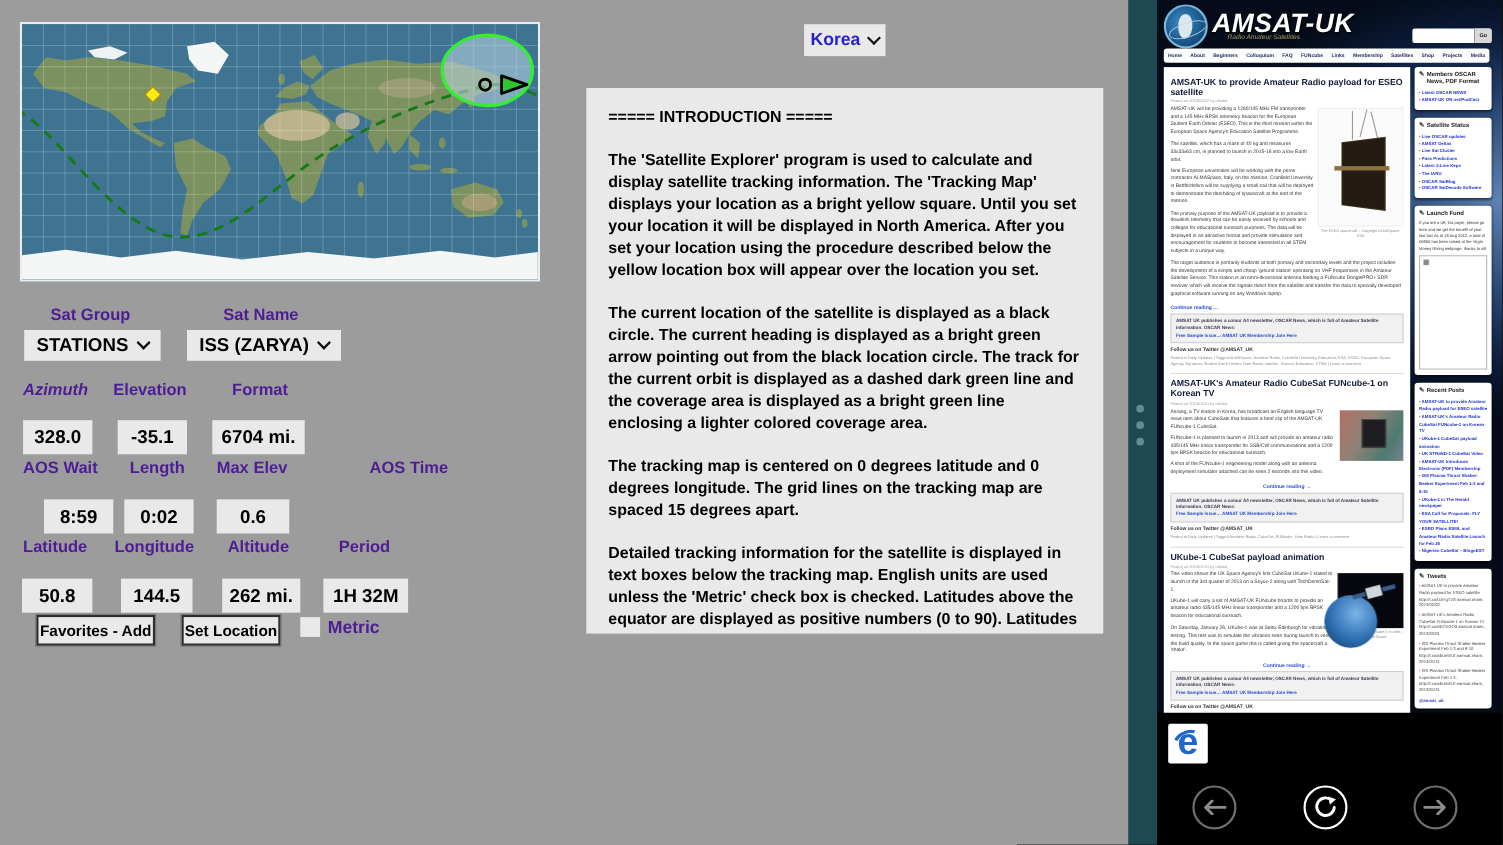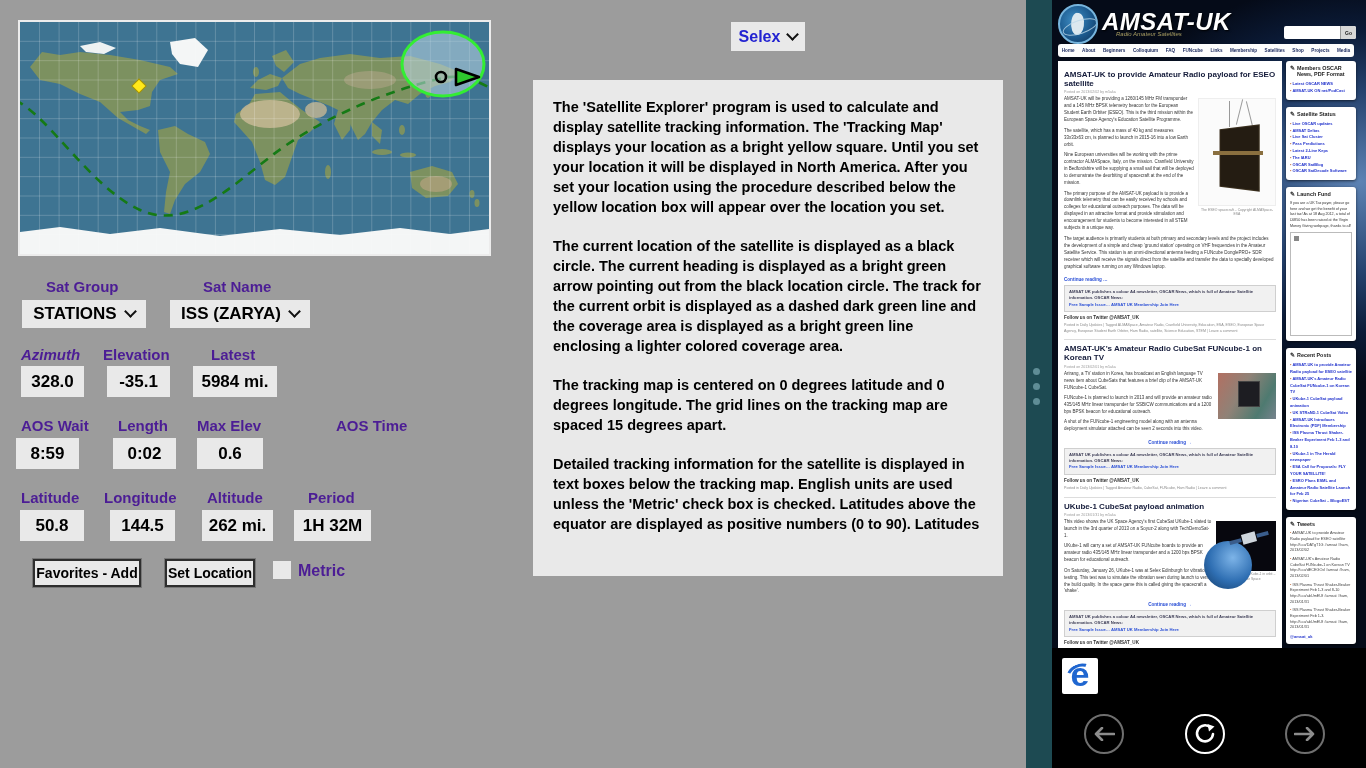--- a/index.html
+++ b/index.html
@@ -8,21 +8,21 @@
 
   
   .app { position:absolute; left:0; top:0; width:1026px; height:768px; background:#9c9c9c; }
 
   .map { position:absolute; left:18px; top:20px; width:473px; height:236px;
          border:2px solid #ececec; background:#3e7492; }
   .map svg { display:block; width:469px; height:232px; }
 
   .lbl { position:absolute; color:#4c1d95; font-weight:bold; font-size:15px; white-space:nowrap; }
   .field { position:absolute; background:#e9e9e9; color:#000; font-weight:bold; font-size:17px;
-           display:flex; align-items:center; justify-content:center; white-space:nowrap; }
+           display:flex; align-items:center; justify-content:center; white-space:nowrap;margin-top:16px; }
   .dd { position:absolute; background:#e9e9e9; color:#000; font-weight:bold; font-size:17px;
         display:flex; align-items:center; justify-content:center; gap:9px; cursor:pointer; }
   .chev { width:9px; height:9px; border-right:2.5px solid #111; border-bottom:2.5px solid #111;
           transform:rotate(45deg); margin-top:-5px; }
   .btn { position:absolute; background:#e9e9e9; border:2px solid #2e2e2e; color:#000;
          font-weight:bold; font-size:14px; display:flex; align-items:center; justify-content:center;
          cursor:pointer; box-shadow:0 0 0 1px #777; }
   .checkbox { position:absolute; left:273px; top:561px; width:18px; height:18px; background:#e9e9e9; cursor:pointer; }
 
   .help { position:absolute; left:731px; top:22px; width:74px; height:29px; background:#e9e9e9;
@@ -219,25 +219,25 @@
   <div class="lbl" style="left:203px; top:278px;">Sat Name</div>
   <div class="dd" style="left:170px; top:300px; width:140px; height:28px;">
     <span>ISS (ZARYA)</span>
       <i class="chev"></i>
   </div>
 
   <div class="lbl" style="left:21px; top:346px;font-style:italic;">Azimuth</div>
   <div class="field" style="left:21px; top:366px; width:63px; height:31px;">328.0</div>
   <div class="lbl" style="left:103px; top:346px;">Elevation</div>
   <div class="field" style="left:107px; top:366px; width:63px; height:31px;">-35.1</div>
-  <div class="lbl" style="left:211px; top:346px;">Latest</div>
-  <div class="field" style="left:193px; top:366px; width:84px; height:31px;">5984 mi.</div>
+  <div class="lbl" style="left:211px; top:346px;">Format</div>
+  <div class="field" style="left:193px; top:366px; width:84px; height:31px;">6704 mi.</div>
 
   <div class="lbl" style="left:21px; top:417px;">AOS Wait</div>
-  <div class="field" style="left:16px; top:438px; width:63px; height:31px;">8:59</div>
+  <div class="field" style="left:40px; top:438px; width:63px; height:31px;">8:59</div>
   <div class="lbl" style="left:118px; top:417px;">Length</div>
   <div class="field" style="left:113px; top:438px; width:63px; height:31px;">0:02</div>
   <div class="lbl" style="left:197px; top:417px;">Max Elev</div>
   <div class="field" style="left:197px; top:438px; width:66px; height:31px;">0.6</div>
   <div class="lbl" style="left:336px; top:417px;">AOS Time</div>
 
   <div class="lbl" style="left:21px; top:489px;">Latitude</div>
   <div class="field" style="left:20px; top:510px; width:64px; height:31px;">50.8</div>
   <div class="lbl" style="left:104px; top:489px;">Longitude</div>
   <div class="field" style="left:110px; top:510px; width:65px; height:31px;">144.5</div>
@@ -245,25 +245,26 @@
   <div class="field" style="left:202px; top:510px; width:71px; height:31px;">262 mi.</div>
   <div class="lbl" style="left:308px; top:489px;">Period</div>
   <div class="field" style="left:294px; top:510px; width:77px; height:31px;">1H 32M</div>
 
   <div class="btn" style="left:33px; top:559px; width:108px; height:28px;">Favorites - Add</div>
   <div class="btn" style="left:165px; top:559px; width:90px; height:28px;">Set Location</div>
   <div class="checkbox"></div>
   <div class="lbl" style="left:298px; top:562px; font-size:16px;">Metric</div>
 
   <div class="help">
-    <span>Selex</span>
+    <span>Korea</span>
     <i class="chev"></i>
   </div>
 
   <div class="intro">
+      <div class="ip">===== INTRODUCTION =====</div>
       <div class="ip">The 'Satellite Explorer' program is used to calculate and display satellite tracking information. The 'Tracking Map' displays your location as a bright yellow square. Until you set your location it will be displayed in North America. After you set your location using the procedure described below the yellow location box will appear over the location you set.</div>
       <div class="ip">The current location of the satellite is displayed as a black circle. The current heading is displayed as a bright green arrow pointing out from the black location circle. The track for the current orbit is displayed as a dashed dark green line and the coverage area is displayed as a bright green line enclosing a lighter colored coverage area.</div>
       <div class="ip">The tracking map is centered on 0 degrees latitude and 0 degrees longitude. The grid lines on the tracking map are spaced 15 degrees apart.</div>
       <div class="ip">Detailed tracking information for the satellite is displayed in text boxes below the tracking map. English units are used unless the 'Metric' check box is checked. Latitudes above the equator are displayed as positive numbers (0 to 90). Latitudes</div>
     </div>
 </div>
 
 <div class="divider">
   <div class="dots">
       <i></i>

